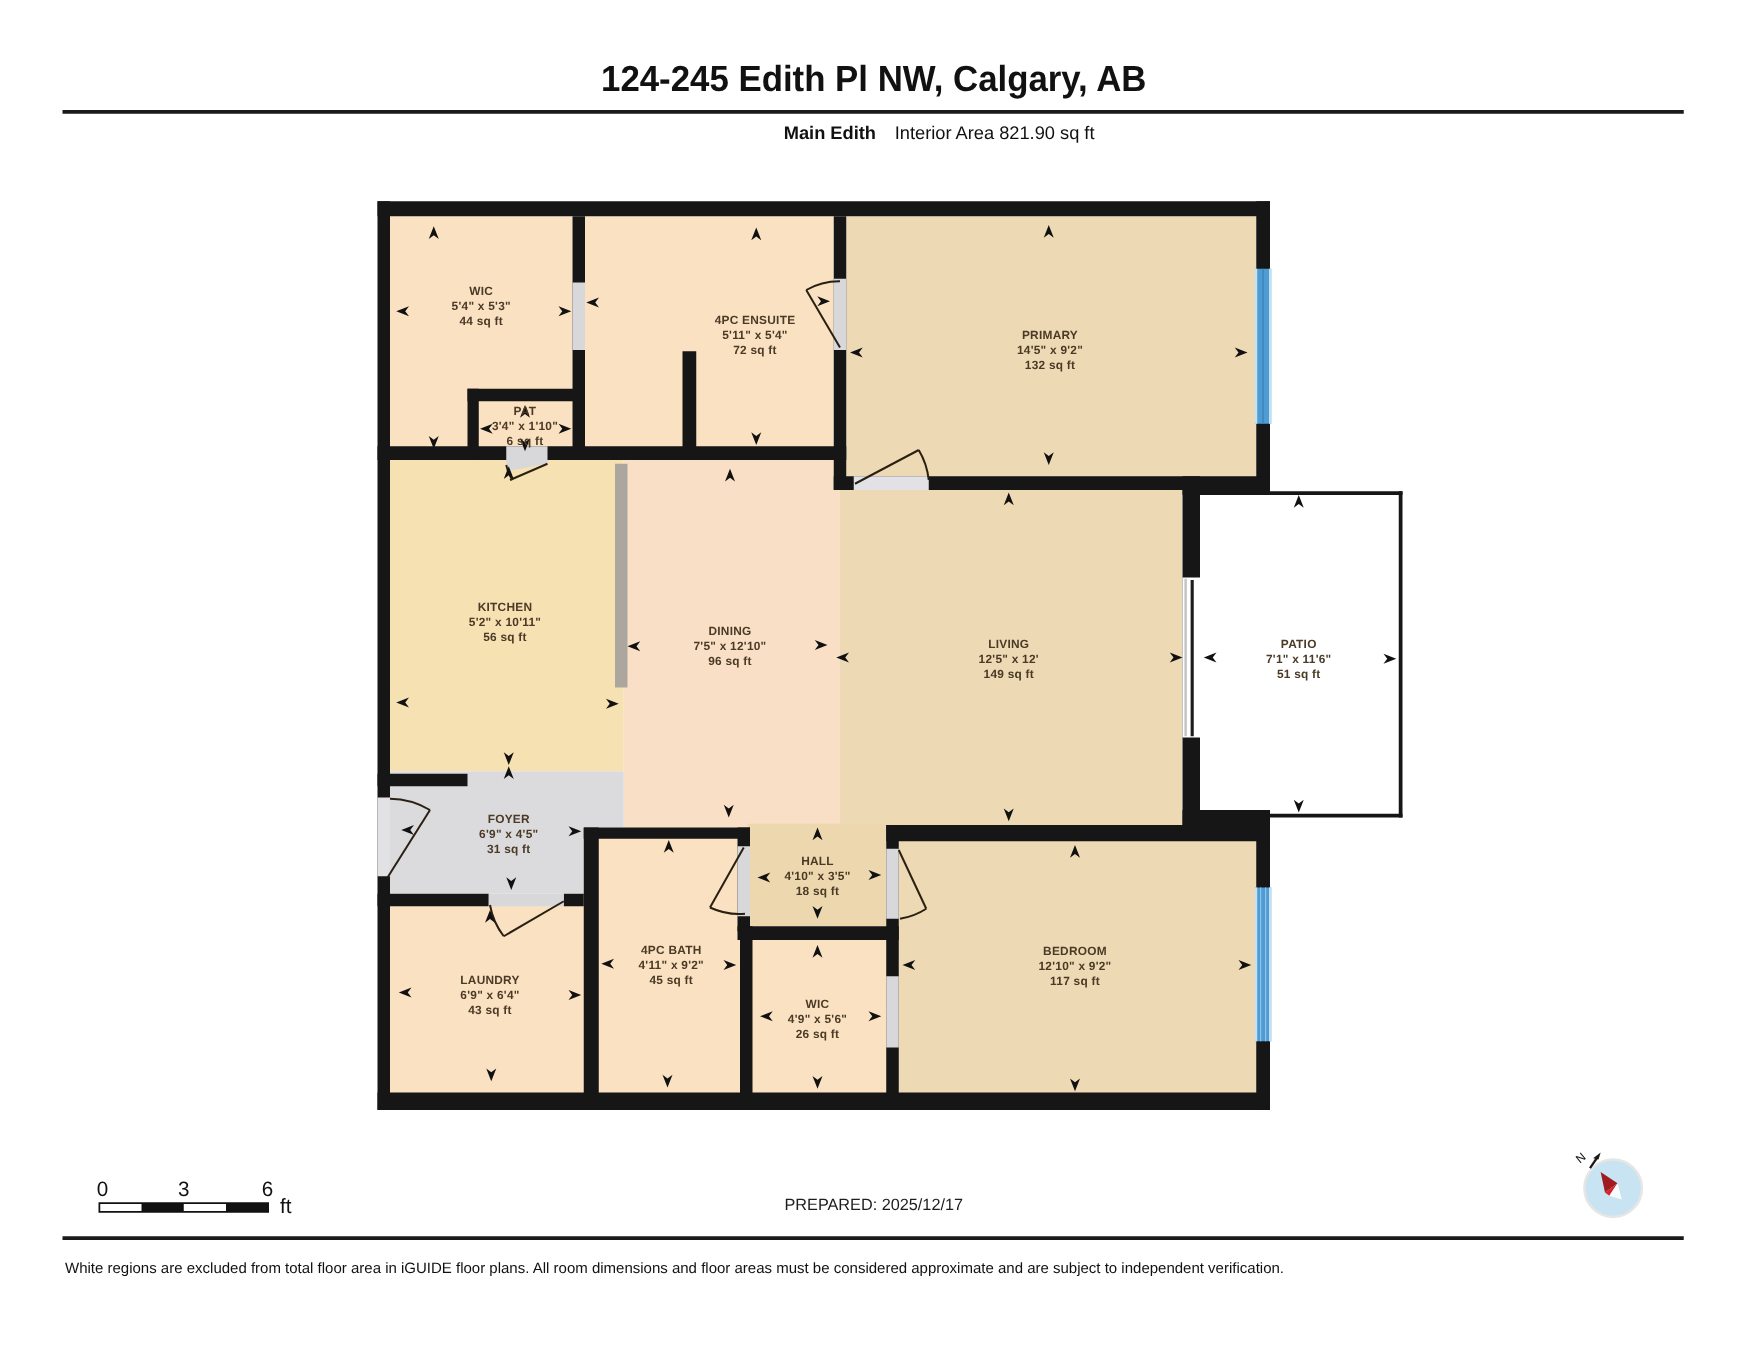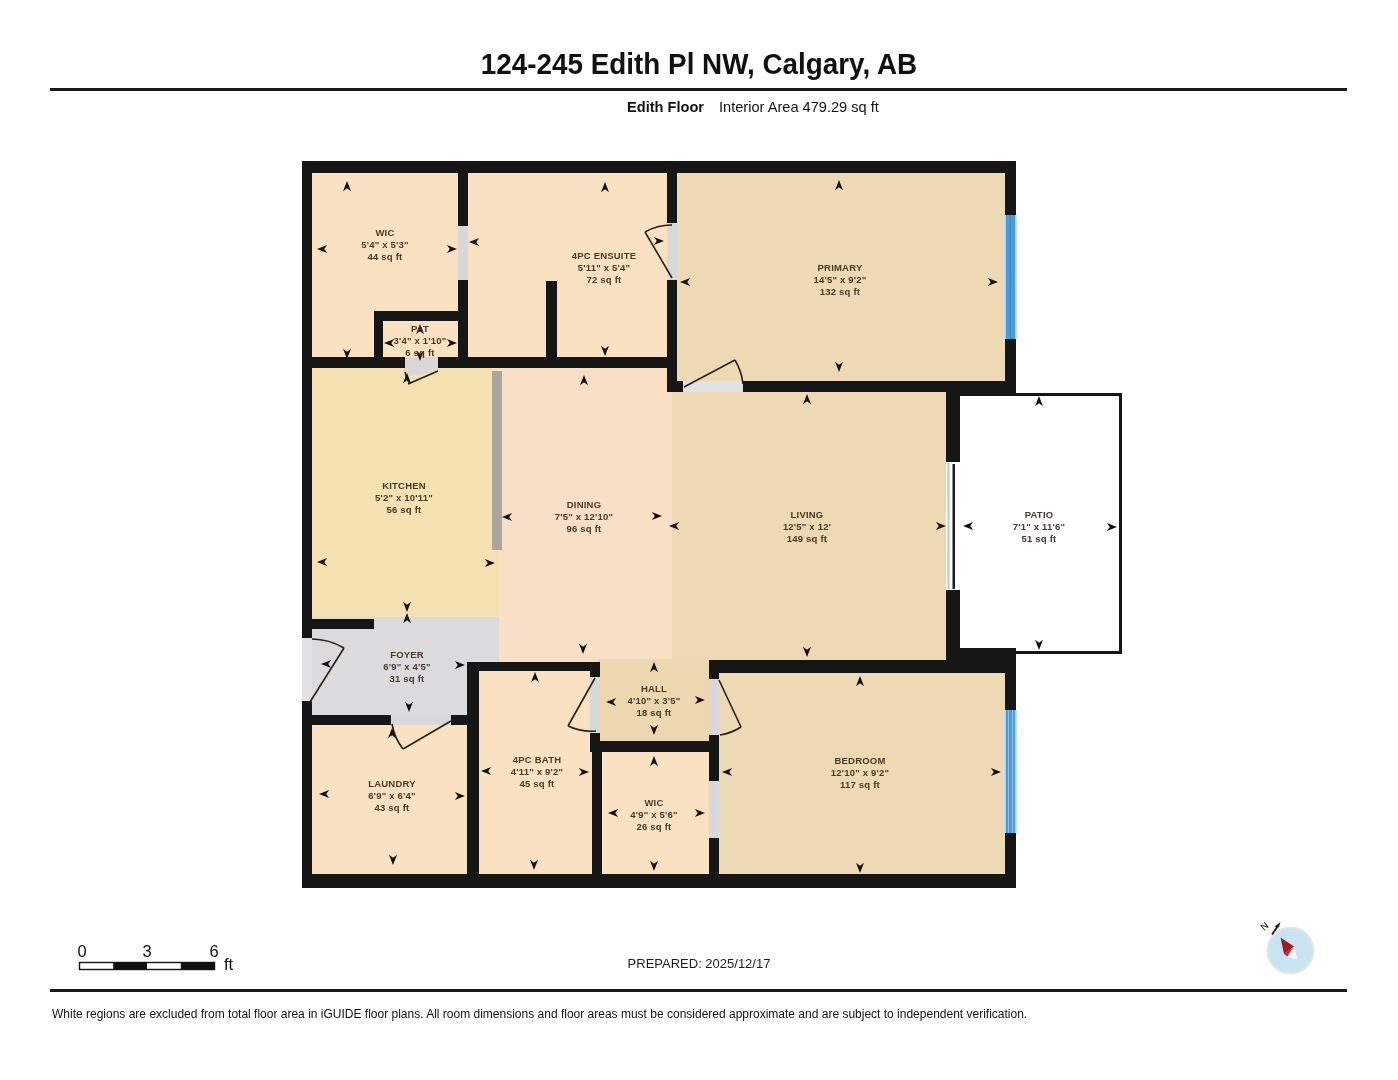--- a/index.html
+++ b/index.html
@@ -2,21 +2,21 @@
 <html><head><meta charset="utf-8">
 <style>
 html,body{margin:0;padding:0;background:#fff;width:1398px;height:1080px;overflow:hidden}
 *{box-sizing:border-box}
 .abs{position:absolute}
 body{font-family:"Liberation Sans",sans-serif}
 </style></head>
 <body>
 <div class="abs" style="left:0;top:48px;width:1398px;text-align:center;font-size:29px;font-weight:bold;color:#111;transform:scaleX(0.96)">124-245 Edith Pl NW, Calgary, AB</div>
 <div class="abs" style="left:50px;top:88px;width:1297px;height:3px;background:#1a1a1a"></div>
-<div class="abs" style="left:627px;top:99px;font-size:14.6px;color:#111"><b>Edith Floor</b><span style="margin-left:15px">Interior Area 479.29 sq ft</span></div>
+<div class="abs" style="left:627px;top:99px;font-size:14.6px;color:#111"><b>Main Edith</b><span style="margin-left:15px">Interior Area 821.90 sq ft</span></div>
 <div class="abs" style="left:50px;top:989px;width:1297px;height:3px;background:#1a1a1a"></div>
 <div class="abs" style="left:52px;top:1007px;font-size:12px;color:#111">White regions are excluded from total floor area in iGUIDE floor plans. All room dimensions and floor areas must be considered approximate and are subject to independent verification.</div>
 <svg class="abs" style="left:0;top:0" width="1398" height="1080" viewBox="0 0 1398 1080">
 <defs>
       <path id="ar" d="M0,-5 L4,5.2 L0,2.2 L-4,5.2 Z" fill="#111"></path>
     </defs>
 <rect x="312" y="173" width="146" height="194" fill="#FAE1C2"></rect>
 <rect x="468" y="173" width="199" height="195" fill="#FAE1C2"></rect>
 <rect x="677" y="173" width="328" height="219" fill="#EDD9B4"></rect>
 <rect x="312" y="367" width="187" height="250" fill="#F6E1B2"></rect>

